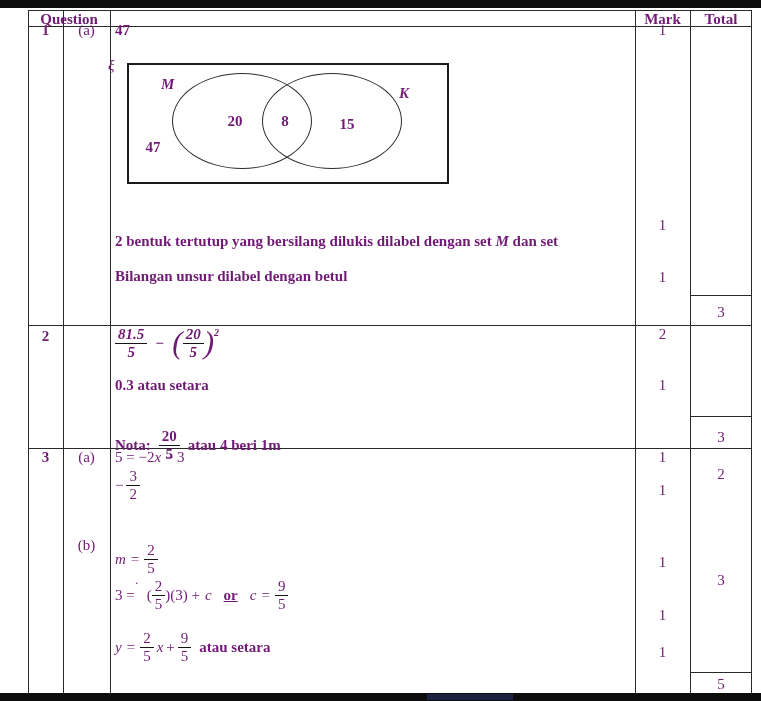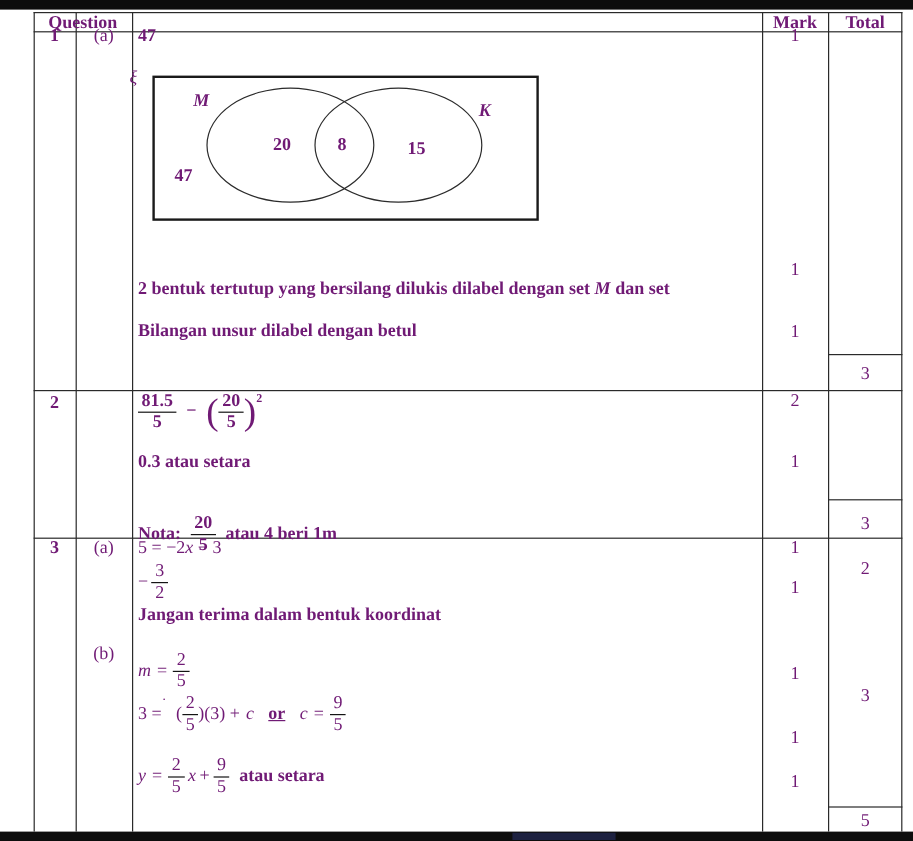--- a/index.html
+++ b/index.html
@@ -77,21 +77,21 @@
   </div>
   <div class="markcell" style="top:217px;">1</div>
 
   <div class="abs b" style="left:115px;top:268px;">Bilangan unsur dilabel dengan betul</div>
   <div class="markcell" style="top:269px;">1</div>
 
   <div class="totalcell" style="top:304px;">3</div>
 
   <div class="abs ctr b" style="left:28px;top:328px;width:35px;">2</div>
 
-  <div class="abs mathrow b" style="left:115px;top:326px;height:34px;">
+  <div class="abs mathrow b" style="left:115px;top:326px;height:34px;font-style:italic;">
     <span class="frac">
         <span class="fnum">81.5</span>
         <span class="fden">5</span>
       </span>
     <span class="ml8">−</span>
     <span class="bigp ml8">(</span>
     <span class="frac">
         <span class="fnum">20</span>
         <span class="fden">5</span>
       </span>
@@ -122,21 +122,20 @@
 
   <div class="abs mathrow" style="left:115px;top:468px;height:34px;">
     <span>−</span>
     <span class="frac ml3">
         <span class="fnum">3</span>
         <span class="fden">2</span>
       </span>
   </div>
   <div class="markcell" style="top:482px;">1</div>
 
-  <div class="abs b" style="left:115px;top:505px;">Jangan terima dalam bentuk koordinat</div>
   <div class="totalcell" style="top:466px;">2</div>
 
   <div class="abs ctr" style="left:63px;top:537px;width:47px;">(b)</div>
 
   <div class="abs mathrow" style="left:115px;top:542px;height:34px;">
     <span class="it">m</span>
     <span class="ml5">=</span>
     <span class="frac ml5">
         <span class="fnum">2</span>
         <span class="fden">5</span>

